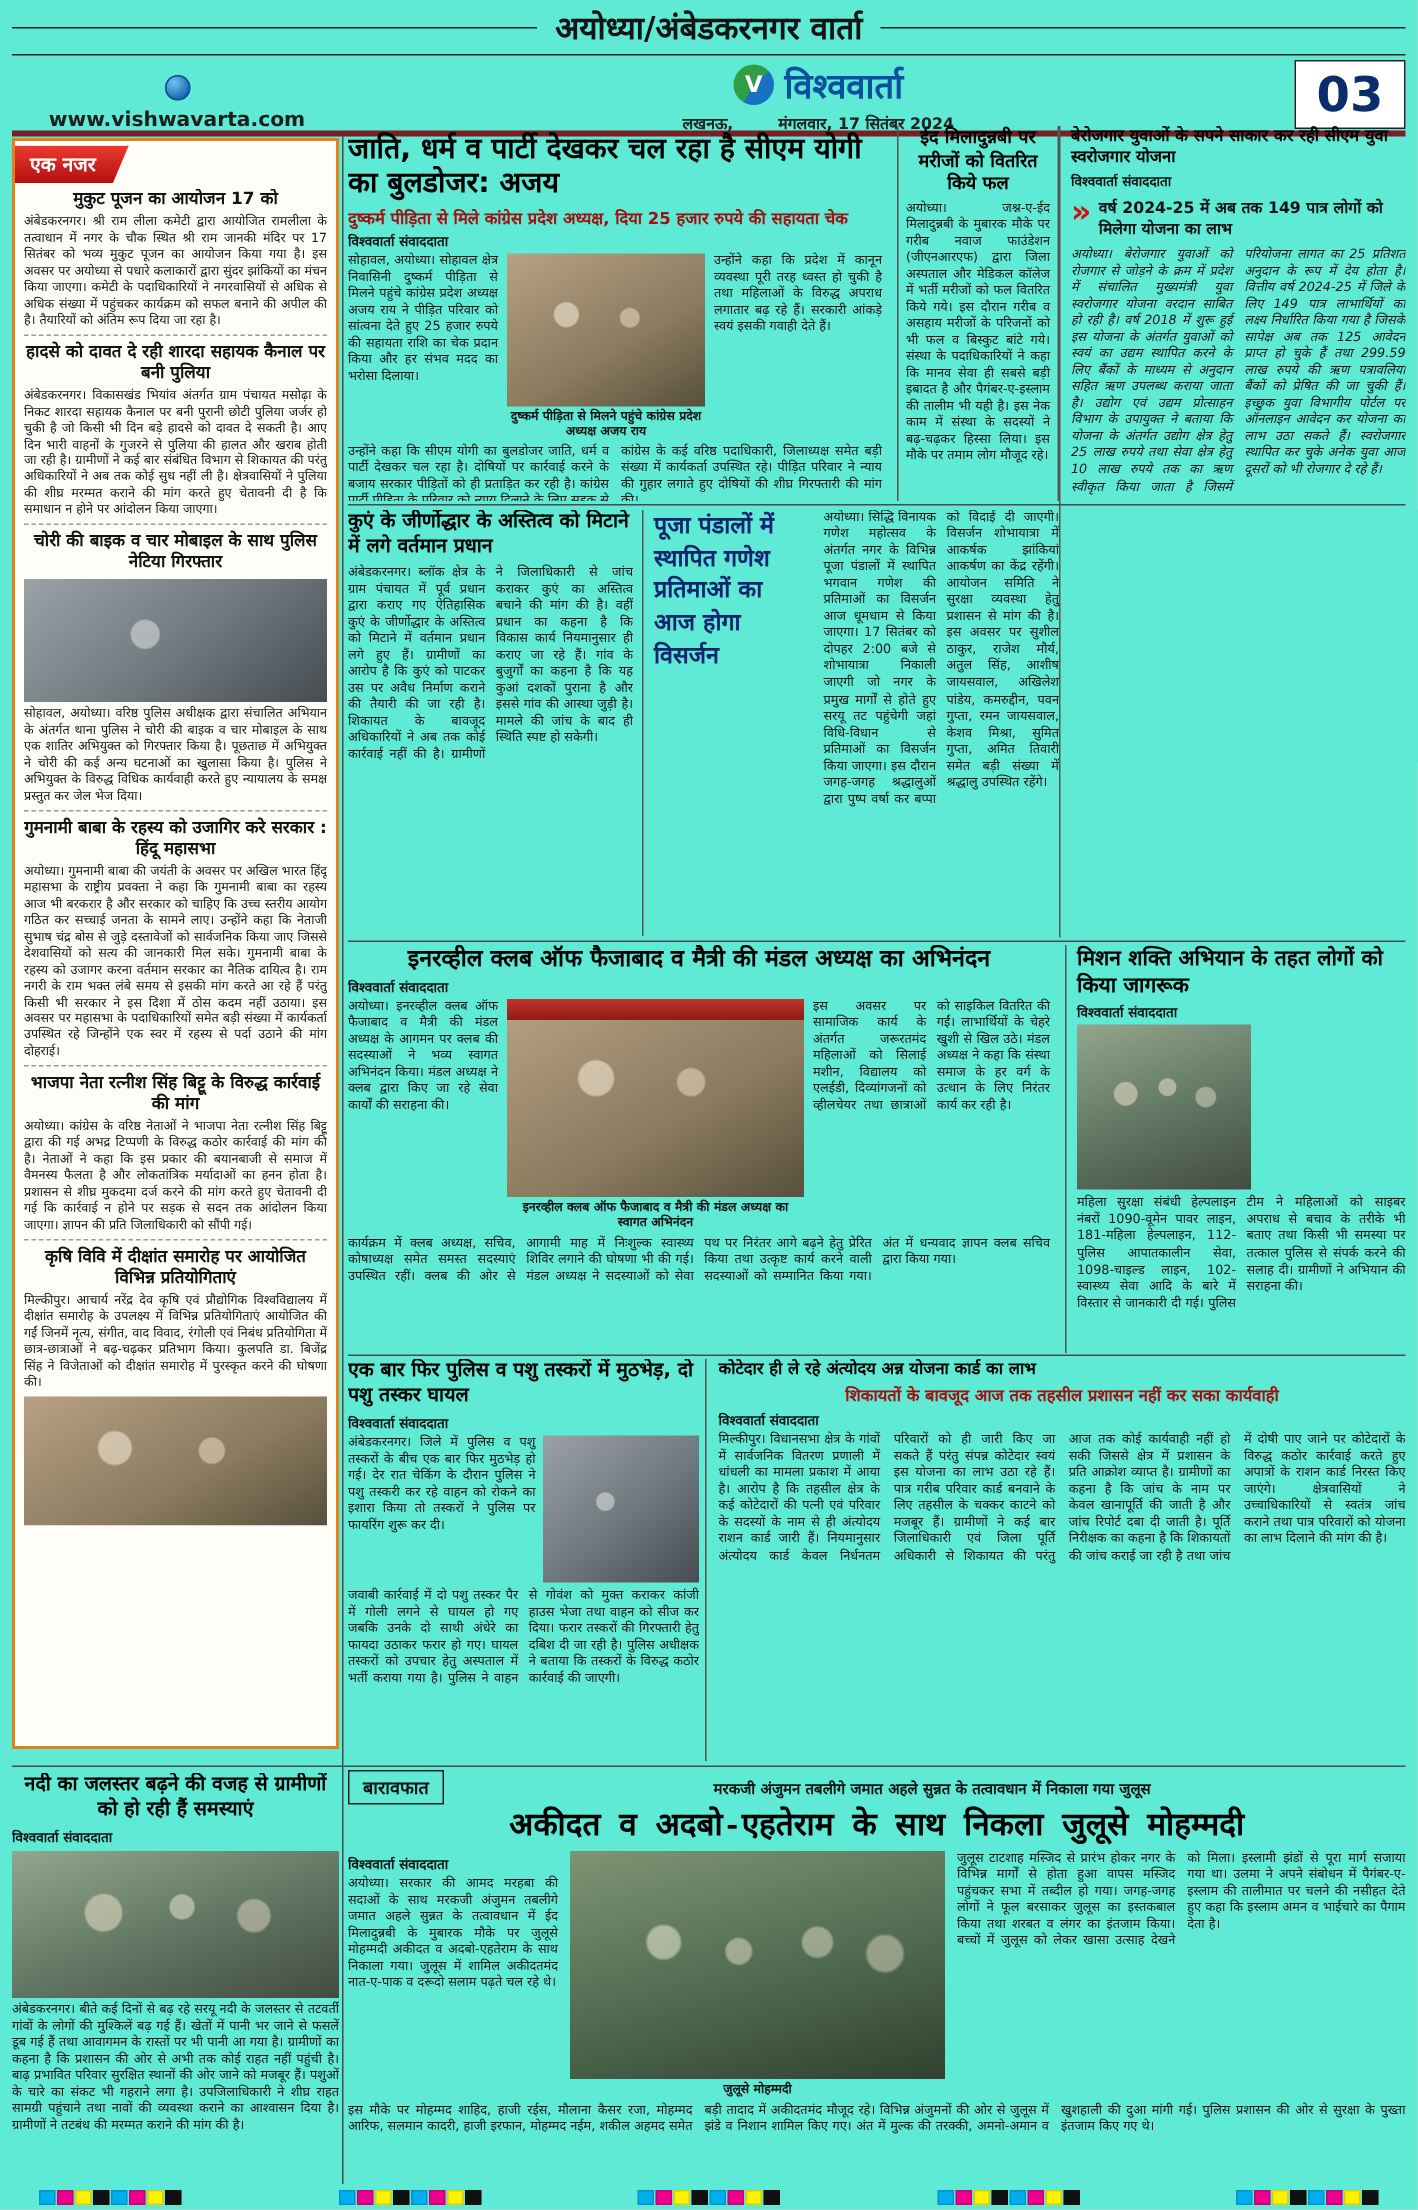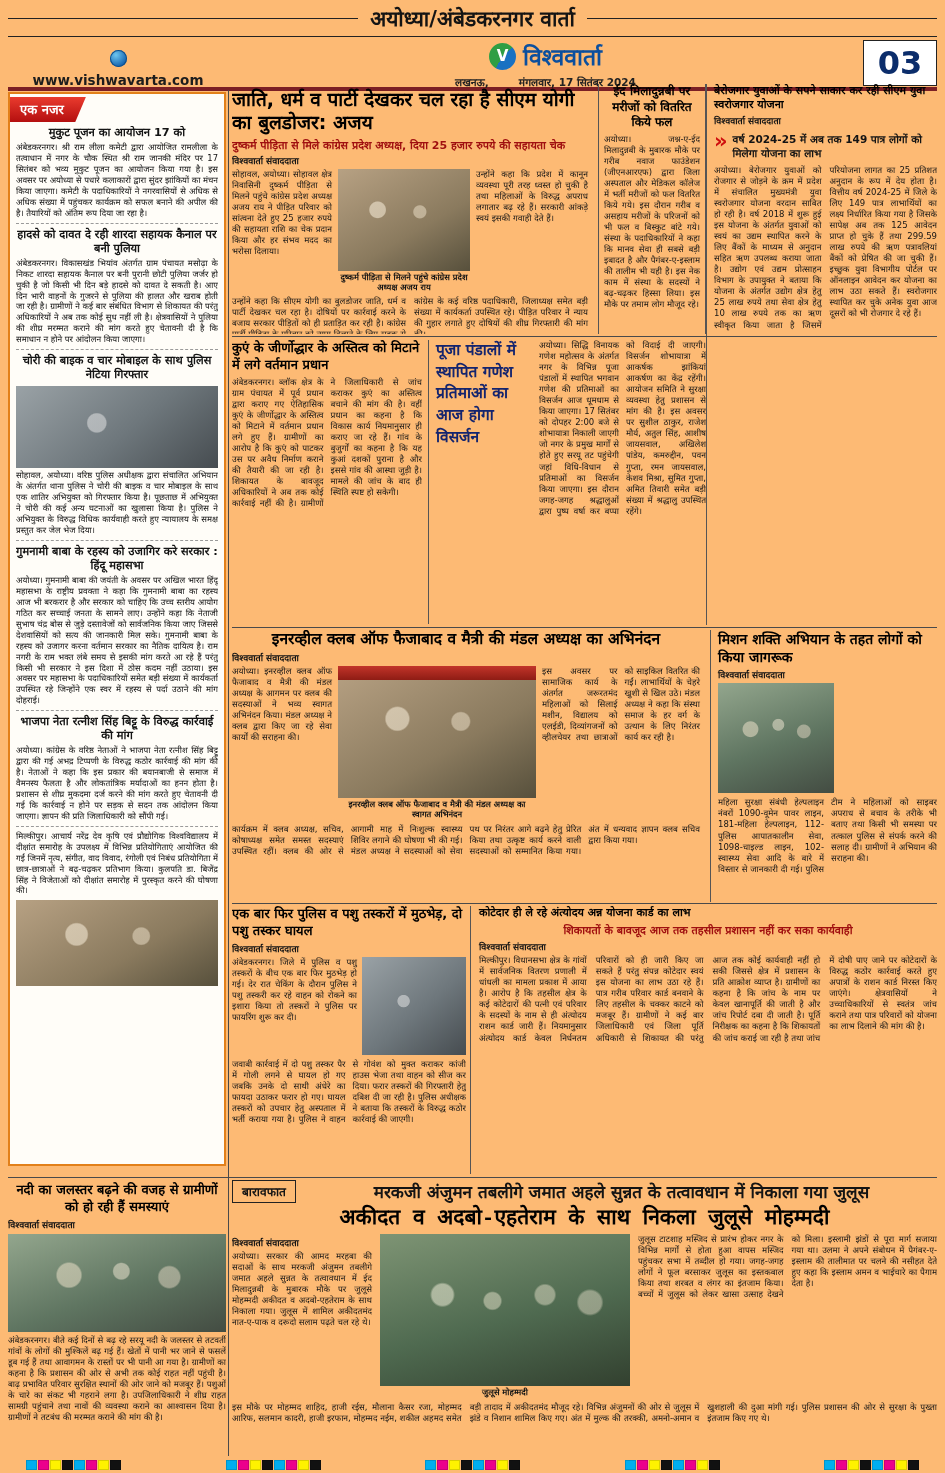--- a/index.html
+++ b/index.html
@@ -1,17 +1,17 @@
 <!DOCTYPE html>
 <html lang="hi"><head>
 <meta charset="utf-8">
 <style>
   * { box-sizing: border-box; }
   body { margin:0; background:#d9d9d9; }
-  .page { position:relative; width:945px; height:1473px; margin:0 auto; background:#fdba74;
+  .page { position:relative; width:945px; height:1473px; margin:0 auto; background:#5eead4;
           font-family:"DejaVu Sans","Liberation Sans",sans-serif; color:#141414; overflow:hidden; }
 
   
   .mast { position:absolute; left:8px; top:4px; width:929px; }
   .mast-title-row { display:flex; align-items:center; gap:12px; }
   .tline { flex:1; height:1px; background:#222; }
   .mast-title { font-size:21px; font-weight:bold; white-space:nowrap; }
   .mast-row2 { display:flex; align-items:flex-start; border-top:1px solid #222; margin-top:4px; padding-top:3px; height:48px; }
   .site-wrap { display:flex; align-items:center; gap:5px; margin-top:10px; width:220px; cursor:pointer;flex-direction:column; }
   .globe { width:17px; height:17px; border-radius:50%;
@@ -87,27 +87,27 @@
   .main-below { margin-top:3px; column-count:2; column-gap:8px; }
 
   .art-eid { left:598px; top:84px; width:108px; height:250px; border-left:1px solid #555; border-right:1px solid #555; padding:0 5px; }
   .art-eid .hl { font-size:12px; text-align:center; line-height:1.3; margin-bottom:3px; }
 
   .art-beroj { left:706px; top:84px; width:231px; height:541px; border-left:1px solid #555; padding-left:7px; }
   .art-beroj .hl { font-size:11px; line-height:1.25; }
   .quote-row { display:flex; gap:5px; margin:5px 0; align-items:flex-start; }
   .q-mark { color:#cf0f0f; font-size:21px; font-weight:bold; line-height:0.9; }
   .q-text { font-size:10.5px; font-weight:bold; line-height:1.35; }
-  .beroj-body { column-count:2; column-gap:8px; height:392px; }
+  .beroj-body { column-count:2; column-gap:8px; height:392px;font-style:italic; }
 
   .art-kuan { left:232px; top:340px; width:190px; height:284px; }
   .art-kuan .hl { font-size:13px; line-height:1.3; margin-bottom:3px; }
   .kuan-body { column-count:2; column-gap:7px; height:228px; }
 
-  .art-puja { left:428px; top:340px; width:278px; height:284px; border-left:1px solid #555; padding-left:7px; display:flex; gap:8px; }
+  .art-puja { left:428px; top:340px; width:278px; height:284px; border-left:1px solid #555; padding-left:7px; display:flex; gap:18px; }
   .puja-head { width:95px; font-size:15.5px; font-weight:bold; color:#14246e; line-height:1.4; }
   .puja-body { flex:1; column-count:2; column-gap:7px; }
 
   .art-iw { left:232px; top:630px; width:474px; height:272px; padding-right:6px; }
   .art-iw .hl { font-size:15.5px; text-align:center; }
   .art-iw .sub { color:#000; font-size:11px; text-align:center; margin:2px 0; }
   .iw-row { display:flex; gap:6px; margin-top:2px; }
   .iw-colL { width:100px; }
   .iw-photo-wrap { width:198px; }
   .iw-photo { height:132px; }
@@ -133,21 +133,21 @@
   .art-kot .sub { font-size:11px; text-align:center; margin:3px 0; }
   .kot-body { column-count:4; column-gap:9px; height:196px; }
 
   .art-nadi { left:8px; top:1182px; width:218px; height:274px; }
   .art-nadi .hl { font-size:13px; text-align:center; line-height:1.3; }
   .nadi-photo { height:98px; margin:3px 0; }
 
   .band-juloos { left:232px; top:1180px; width:705px; height:276px; }
   .kick-row { display:flex; align-items:center; gap:10px; }
   .kick-box { border:1.5px solid #222; font-weight:bold; font-size:12px; padding:2px 9px; white-space:nowrap; }
-  .kick-text { flex:1; text-align:center; font-weight:bold; font-size:17px; }
+  .kick-text { flex:1; text-align:center; font-weight:bold; font-size:10px; }
   .band-juloos .hl { font-size:21px; text-align:center; margin:3px 0;font-family:Liberation Mono, monospace; }
   .jul-row { display:flex; gap:8px; }
   .jul-colL { width:140px; }
   .jul-photo-wrap { width:250px; }
   .jul-photo { height:152px; }
   .jul-colR { flex:1; column-count:2; column-gap:8px; }
   .jul-below { margin-top:4px; column-count:3; column-gap:8px; }
 
   
   .print-marks { position:absolute; left:0; right:0; bottom:3px; display:flex; justify-content:space-between; padding:0 26px; }
@@ -212,20 +212,21 @@
       <div class="ol-head">गुमनामी बाबा के रहस्य को उजागिर करे सरकार : हिंदू महासभा</div>
       <div class="ol-body">अयोध्या। गुमनामी बाबा की जयंती के अवसर पर अखिल भारत हिंदू महासभा के राष्ट्रीय प्रवक्ता ने कहा कि गुमनामी बाबा का रहस्य आज भी बरकरार है और सरकार को चाहिए कि उच्च स्तरीय आयोग गठित कर सच्चाई जनता के सामने लाए। उन्होंने कहा कि नेताजी सुभाष चंद्र बोस से जुड़े दस्तावेजों को सार्वजनिक किया जाए जिससे देशवासियों को सत्य की जानकारी मिल सके। गुमनामी बाबा के रहस्य को उजागर करना वर्तमान सरकार का नैतिक दायित्व है। राम नगरी के राम भक्त लंबे समय से इसकी मांग करते आ रहे हैं परंतु किसी भी सरकार ने इस दिशा में ठोस कदम नहीं उठाया। इस अवसर पर महासभा के पदाधिकारियों समेत बड़ी संख्या में कार्यकर्ता उपस्थित रहे जिन्होंने एक स्वर में रहस्य से पर्दा उठाने की मांग दोहराई।</div>
     </div>
 
     <div class="ol-item">
       <div class="ol-head">भाजपा नेता रत्नीश सिंह बिट्टू के विरुद्ध कार्रवाई की मांग</div>
       <div class="ol-body">अयोध्या। कांग्रेस के वरिष्ठ नेताओं ने भाजपा नेता रत्नीश सिंह बिट्टू द्वारा की गई अभद्र टिप्पणी के विरुद्ध कठोर कार्रवाई की मांग की है। नेताओं ने कहा कि इस प्रकार की बयानबाजी से समाज में वैमनस्य फैलता है और लोकतांत्रिक मर्यादाओं का हनन होता है। प्रशासन से शीघ्र मुकदमा दर्ज करने की मांग करते हुए चेतावनी दी गई कि कार्रवाई न होने पर सड़क से सदन तक आंदोलन किया जाएगा। ज्ञापन की प्रति जिलाधिकारी को सौंपी गई।</div>
     </div>
 
     <div class="ol-item">
+      <div class="ol-head">कृषि विवि में दीक्षांत समारोह पर आयोजित विभिन्न प्रतियोगिताएं</div>
       <div class="ol-body">मिल्कीपुर। आचार्य नरेंद्र देव कृषि एवं प्रौद्योगिक विश्वविद्यालय में दीक्षांत समारोह के उपलक्ष्य में विभिन्न प्रतियोगिताएं आयोजित की गईं जिनमें नृत्य, संगीत, वाद विवाद, रंगोली एवं निबंध प्रतियोगिता में छात्र-छात्राओं ने बढ़-चढ़कर प्रतिभाग किया। कुलपति डा. बिजेंद्र सिंह ने विजेताओं को दीक्षांत समारोह में पुरस्कृत करने की घोषणा की।</div>
       <div class="ol-photo-full photo ph-b"></div>
     </div>
   </aside>
 
   <article class="art art-main">
     <div class="hl">जाति, धर्म व पार्टी देखकर चल रहा है सीएम योगी का बुलडोजर: अजय</div>
     <div class="sub">दुष्कर्म पीड़िता से मिले कांग्रेस प्रदेश अध्यक्ष, दिया 25 हजार रुपये की सहायता चेक</div>
     <div class="by">विश्ववार्ता संवाददाता</div>
     <div class="main-row">

